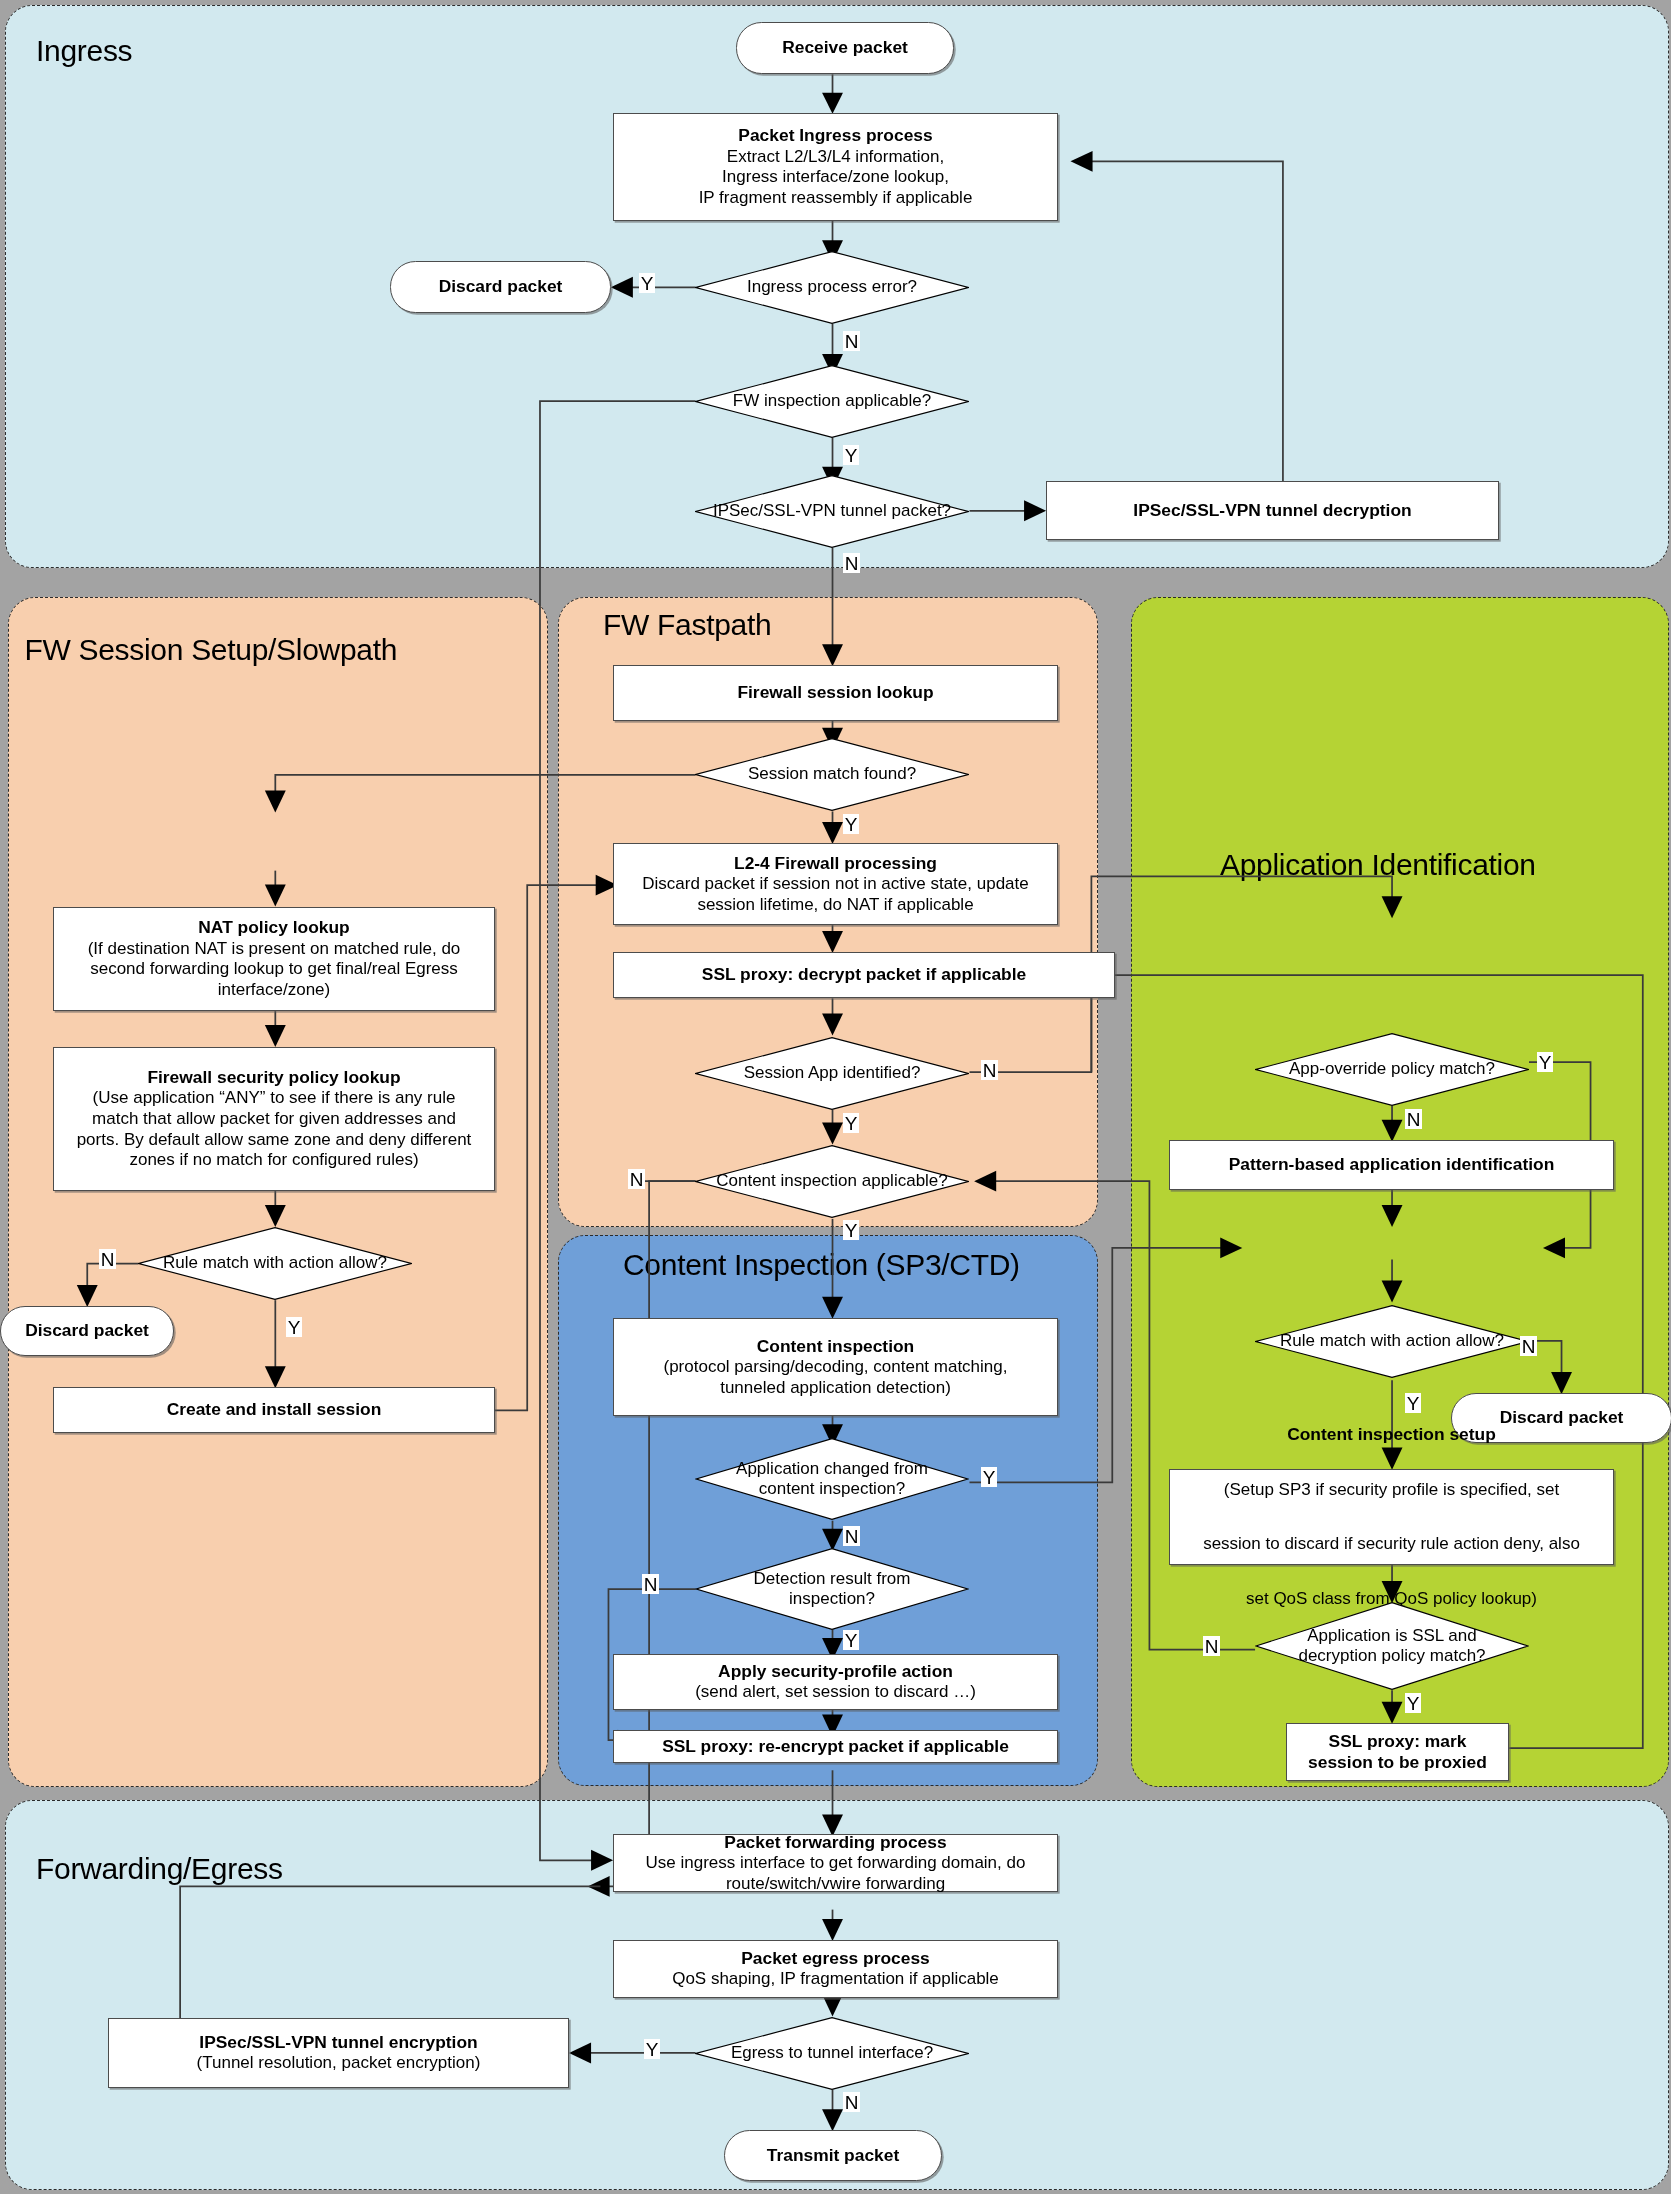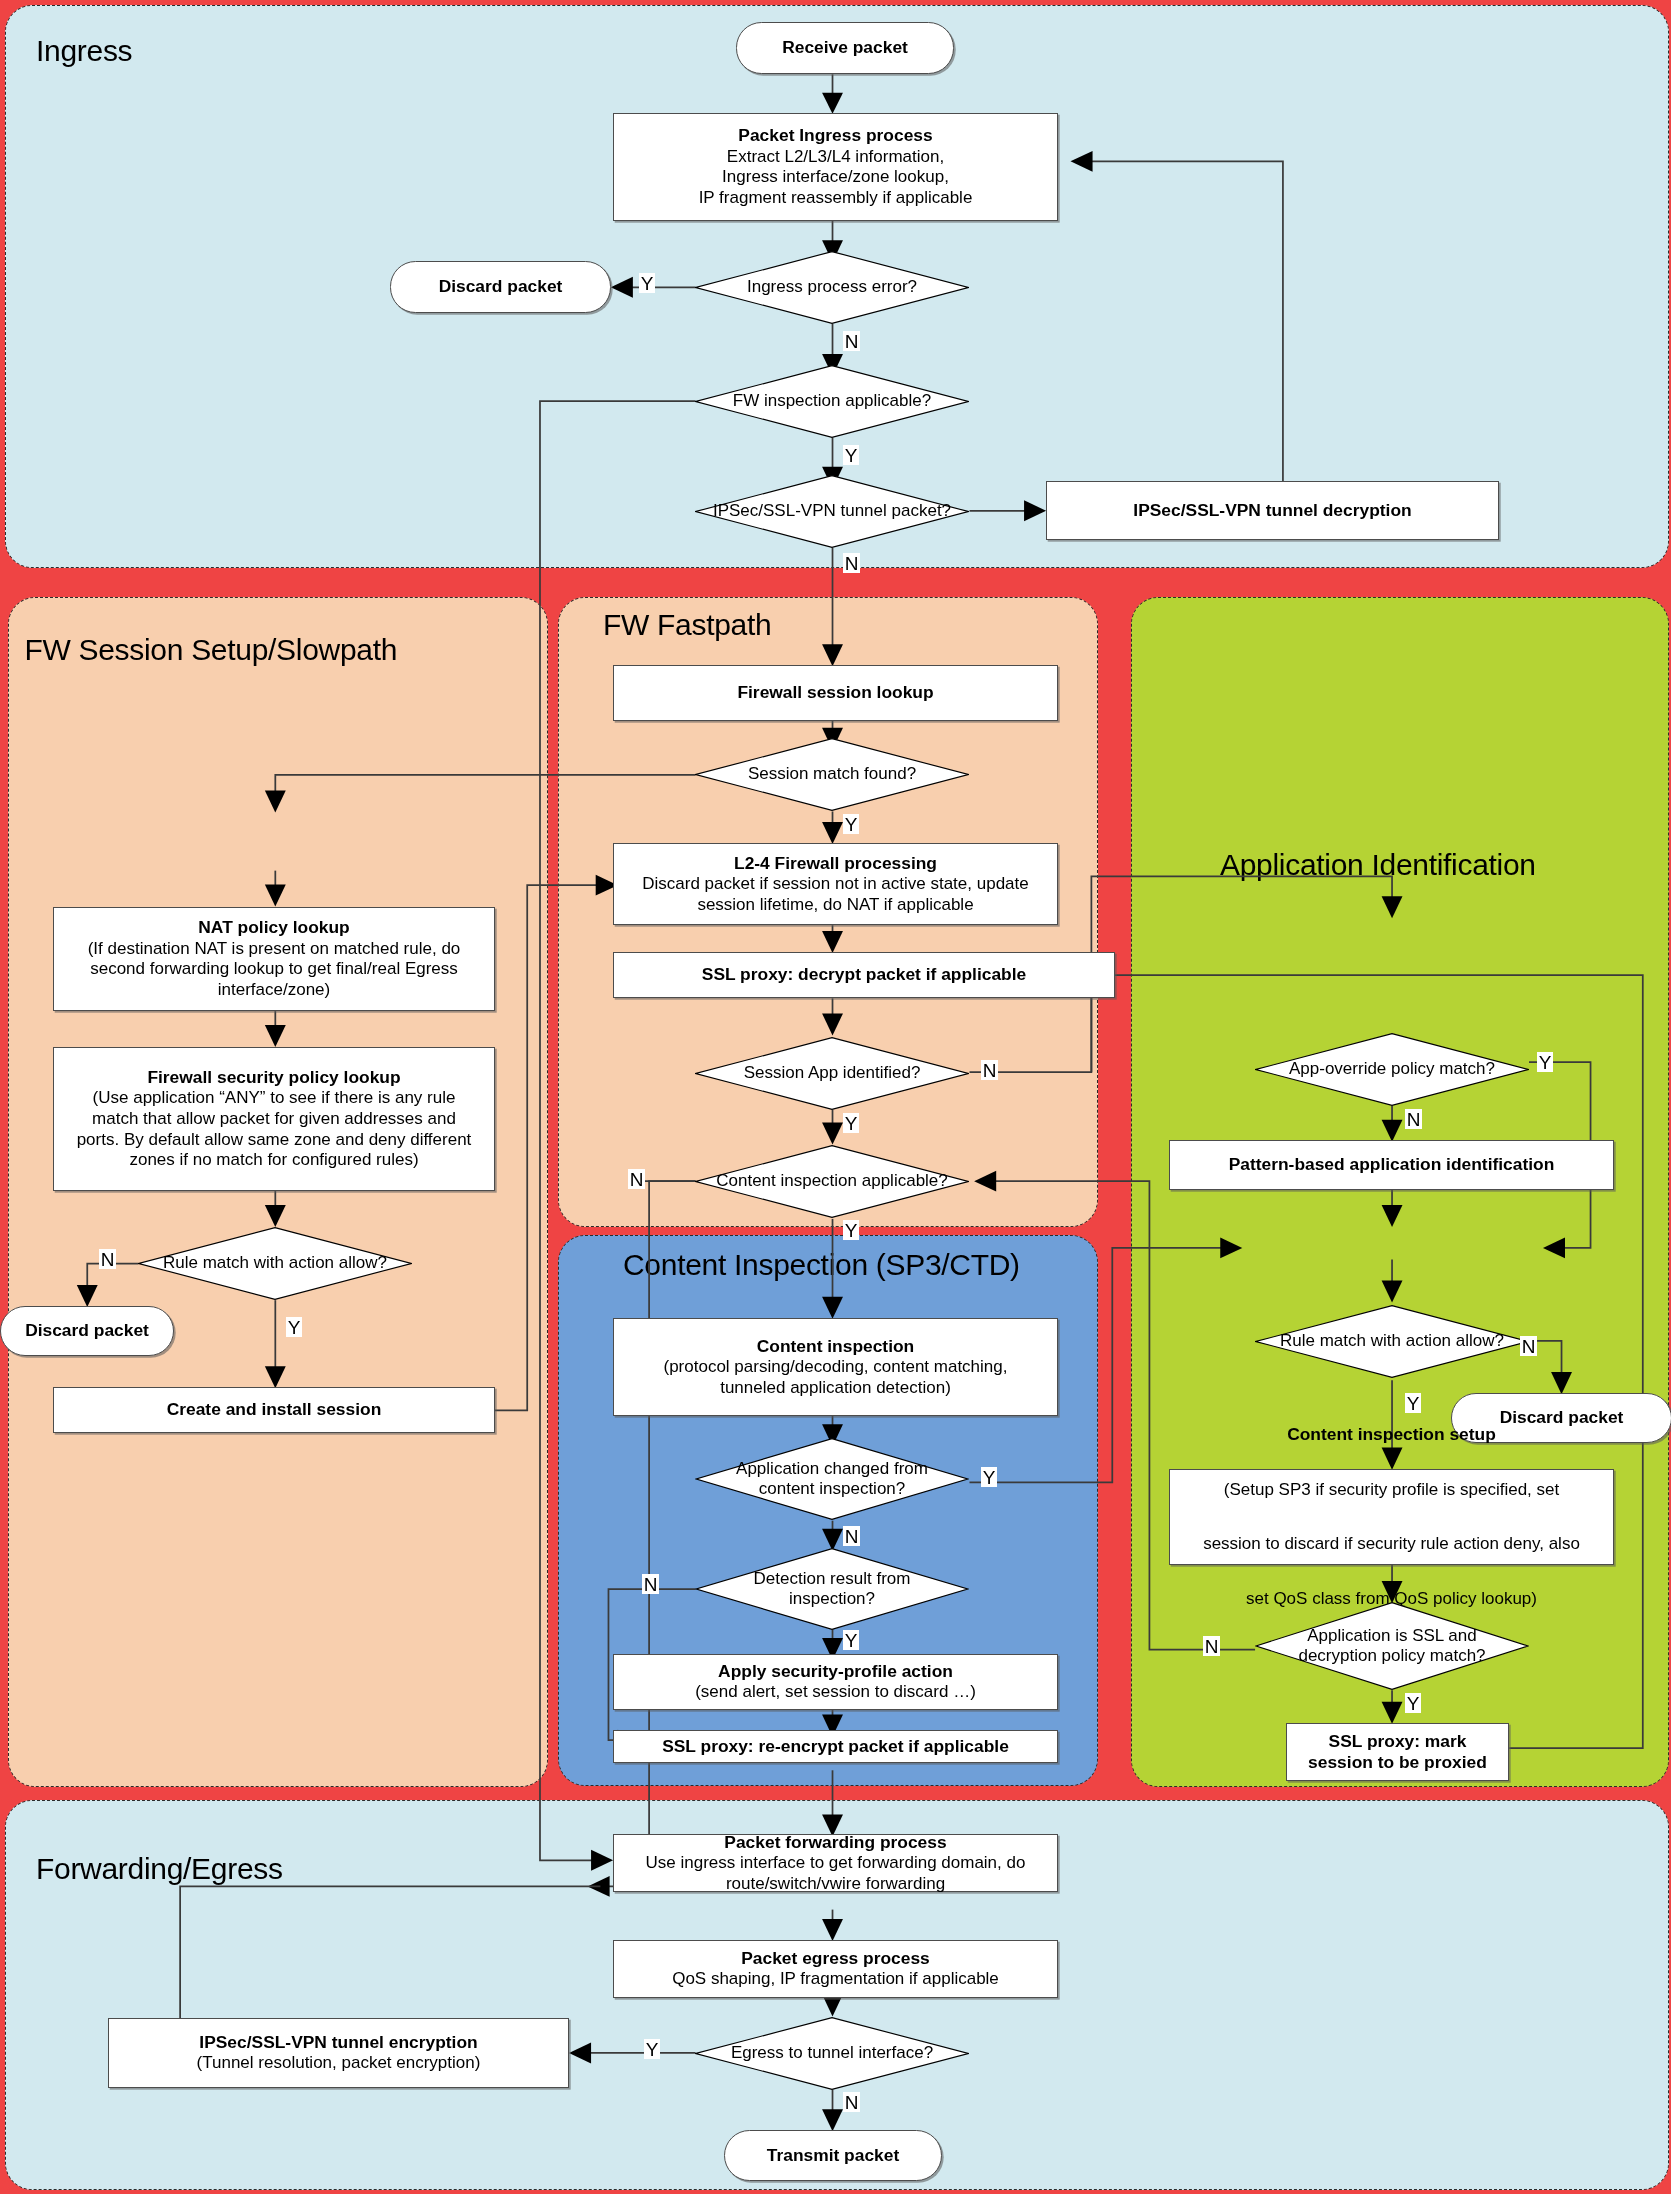--- a/index.html
+++ b/index.html
@@ -1,20 +1,20 @@
 <!DOCTYPE html>
 <html style="font-size:9.3px"><head>
 <meta charset="utf-8">
 <title>Packet Flow Diagram</title>
 <style>
   html,body{margin:0;padding:0;background:#ffffff;}
   #stage{
     position:relative;
     width:1672px;height:2194px;
-    background:#ef4444;
+    background:#a3a3a3;
     font-family:"Liberation Sans", sans-serif;
     overflow:hidden;
   }
   
   .lane{
     position:absolute;
     border:1.7px dashed #2b2b2b;
     border-radius:27px;
     box-sizing:border-box;
   }

